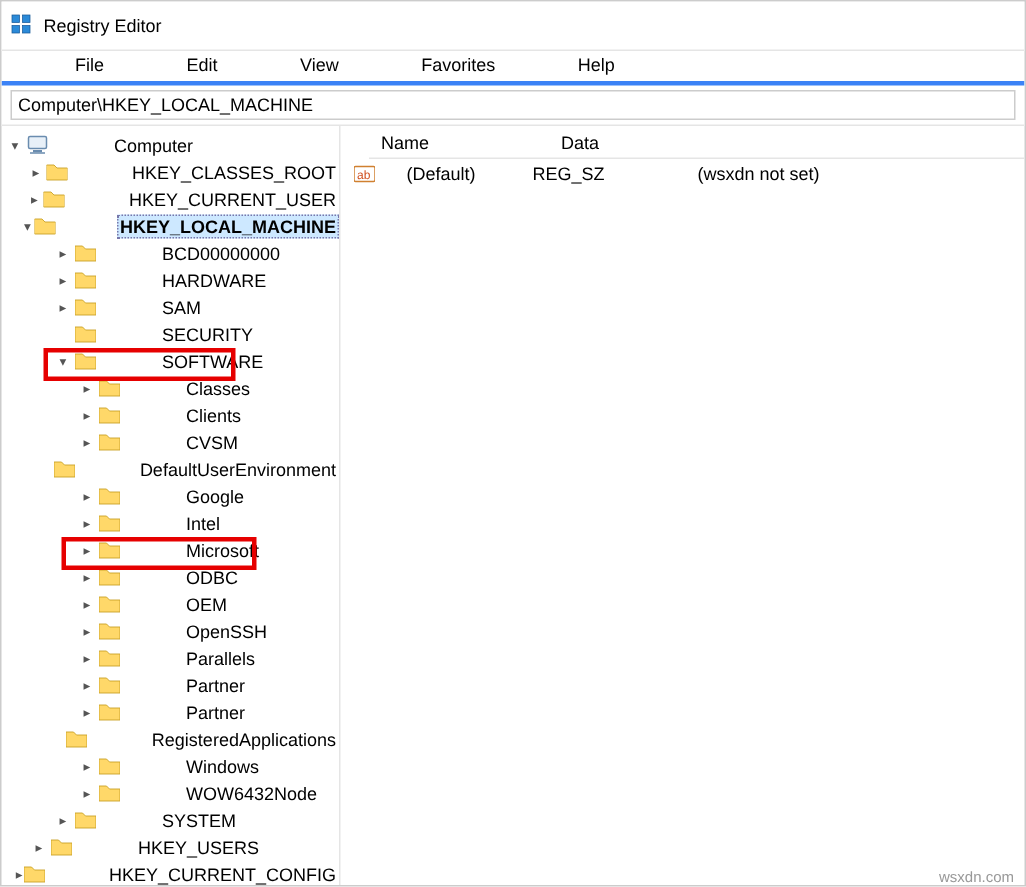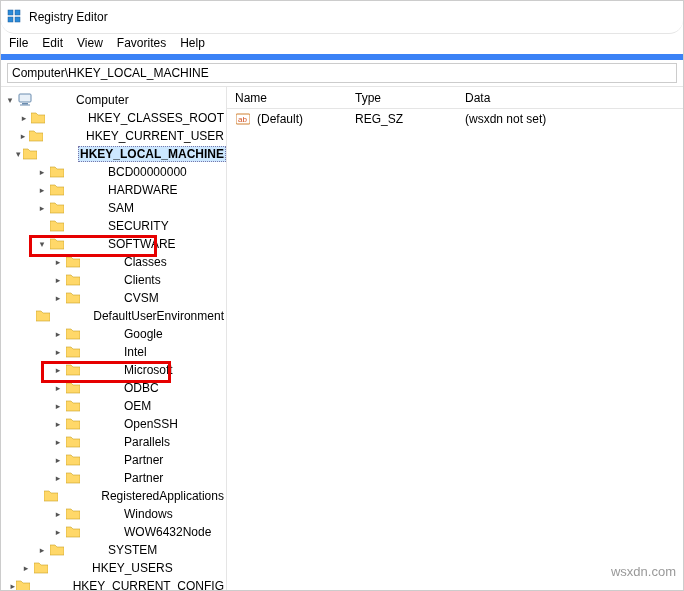--- a/index.html
+++ b/index.html
@@ -14,38 +14,37 @@
     overflow: hidden;
     border: 1px solid #ccc;
   }
   .titlebar {
     display: flex;
     align-items: center;
     height: 18px;
     padding: 16px 6px;
     background: #fff;
     border-bottom: 1px solid #e5e5e5;
-    border-radius: 14px;
   }
   .titlebar .icon {
     width: 16px; height: 16px;
     margin-right: 6px;
     display: inline-flex;
     align-items: center; justify-content: center;
   }
   .titlebar .title { font-size: 12px; }
   .menubar {
     display: flex;
     gap: 14px;
     padding: 2px 8px 4px 8px;
   }
-  .menubar .menu-item { cursor: default; }
+  .menubar .menu-item { cursor: default; margin-left: 41px; }
   .addressbar {
     padding: 3px 6px;
-    border-top: 6px solid #3b82f6;
+    border-top: 3px solid #3b82f6;
     border-bottom: 1px solid #e5e5e5;
     background: #fff;
   }
   .addressbar .path-field {
     width: 100%;
     border: 1px solid #ccc;
     padding: 2px 4px;
     font-family: inherit;
     font-size: 12px;
     background: #fff;
@@ -88,45 +87,46 @@
     align-items: center; justify-content: center;
     margin-right: 2px;
   }
   .node-label { padding: 0 2px; margin-left: 39px; }
   .node-label.selected { background: #cde8ff; border: 1px dotted #77a; padding: 0 1px; font-weight: bold; }
   .values-header {
     display: flex;
     border-bottom: 1px solid #e5e5e5;
     height: 22px;
     align-items: center;
+    margin-left: 19px;
   }
   .values-header > div {
     padding: 2px 8px;
     font-size: 12px;
   }
   .col-name { width: 120px; }
   .col-type { width: 110px; }
   .col-data { flex: 1; }
   .value-row {
     display: flex;
     height: 20px;
     align-items: center;
   }
   .value-row > div { padding: 2px 8px; }
-  .value-name-cell { display: flex; align-items: center; gap: 4px; }
+  .value-name-cell { display: flex; align-items: center; gap: 18px; }
   .highlight-box {
     position: absolute;
     border: 3px solid #e60000;
     pointer-events: none;
   }
   .watermark {
     position: absolute;
     right: 8px;
-    bottom: 12px;
-    font-size: 13px;
+    bottom: 0;
+    font-size: 10px;
     color: #999;
   }
 </style>
 </head>
 <body>
 
 <div class="titlebar">
   <span class="icon">
     <svg width="16" height="16" viewBox="0 0 16 16">
       <rect x="1" y="1" width="5" height="5" fill="#2b8ad8" stroke="#1a5a99" stroke-width="0.5"></rect>
@@ -499,21 +499,20 @@
       <span class="node-label">HKEY_CURRENT_CONFIG</span>
     </div>
 
     <div class="highlight-box" style="left:28px; top:148px; width:128px; height:22px;"></div>
     <div class="highlight-box" style="left:40px; top:274px; width:130px; height:22px;"></div>
   </div>
 
   <div class="values-panel">
     <div class="values-header">
       <div class="col-name">Name</div>
-      <div class="col-type">Type</div>
       <div class="col-data">Data</div>
     </div>
     <div class="value-row">
       <div class="col-name value-name-cell">
         <span class="string-icon">
             <svg width="14" height="14">
               <use href="#str"></use>
             </svg>
           </span>
         <span>(Default)</span>

